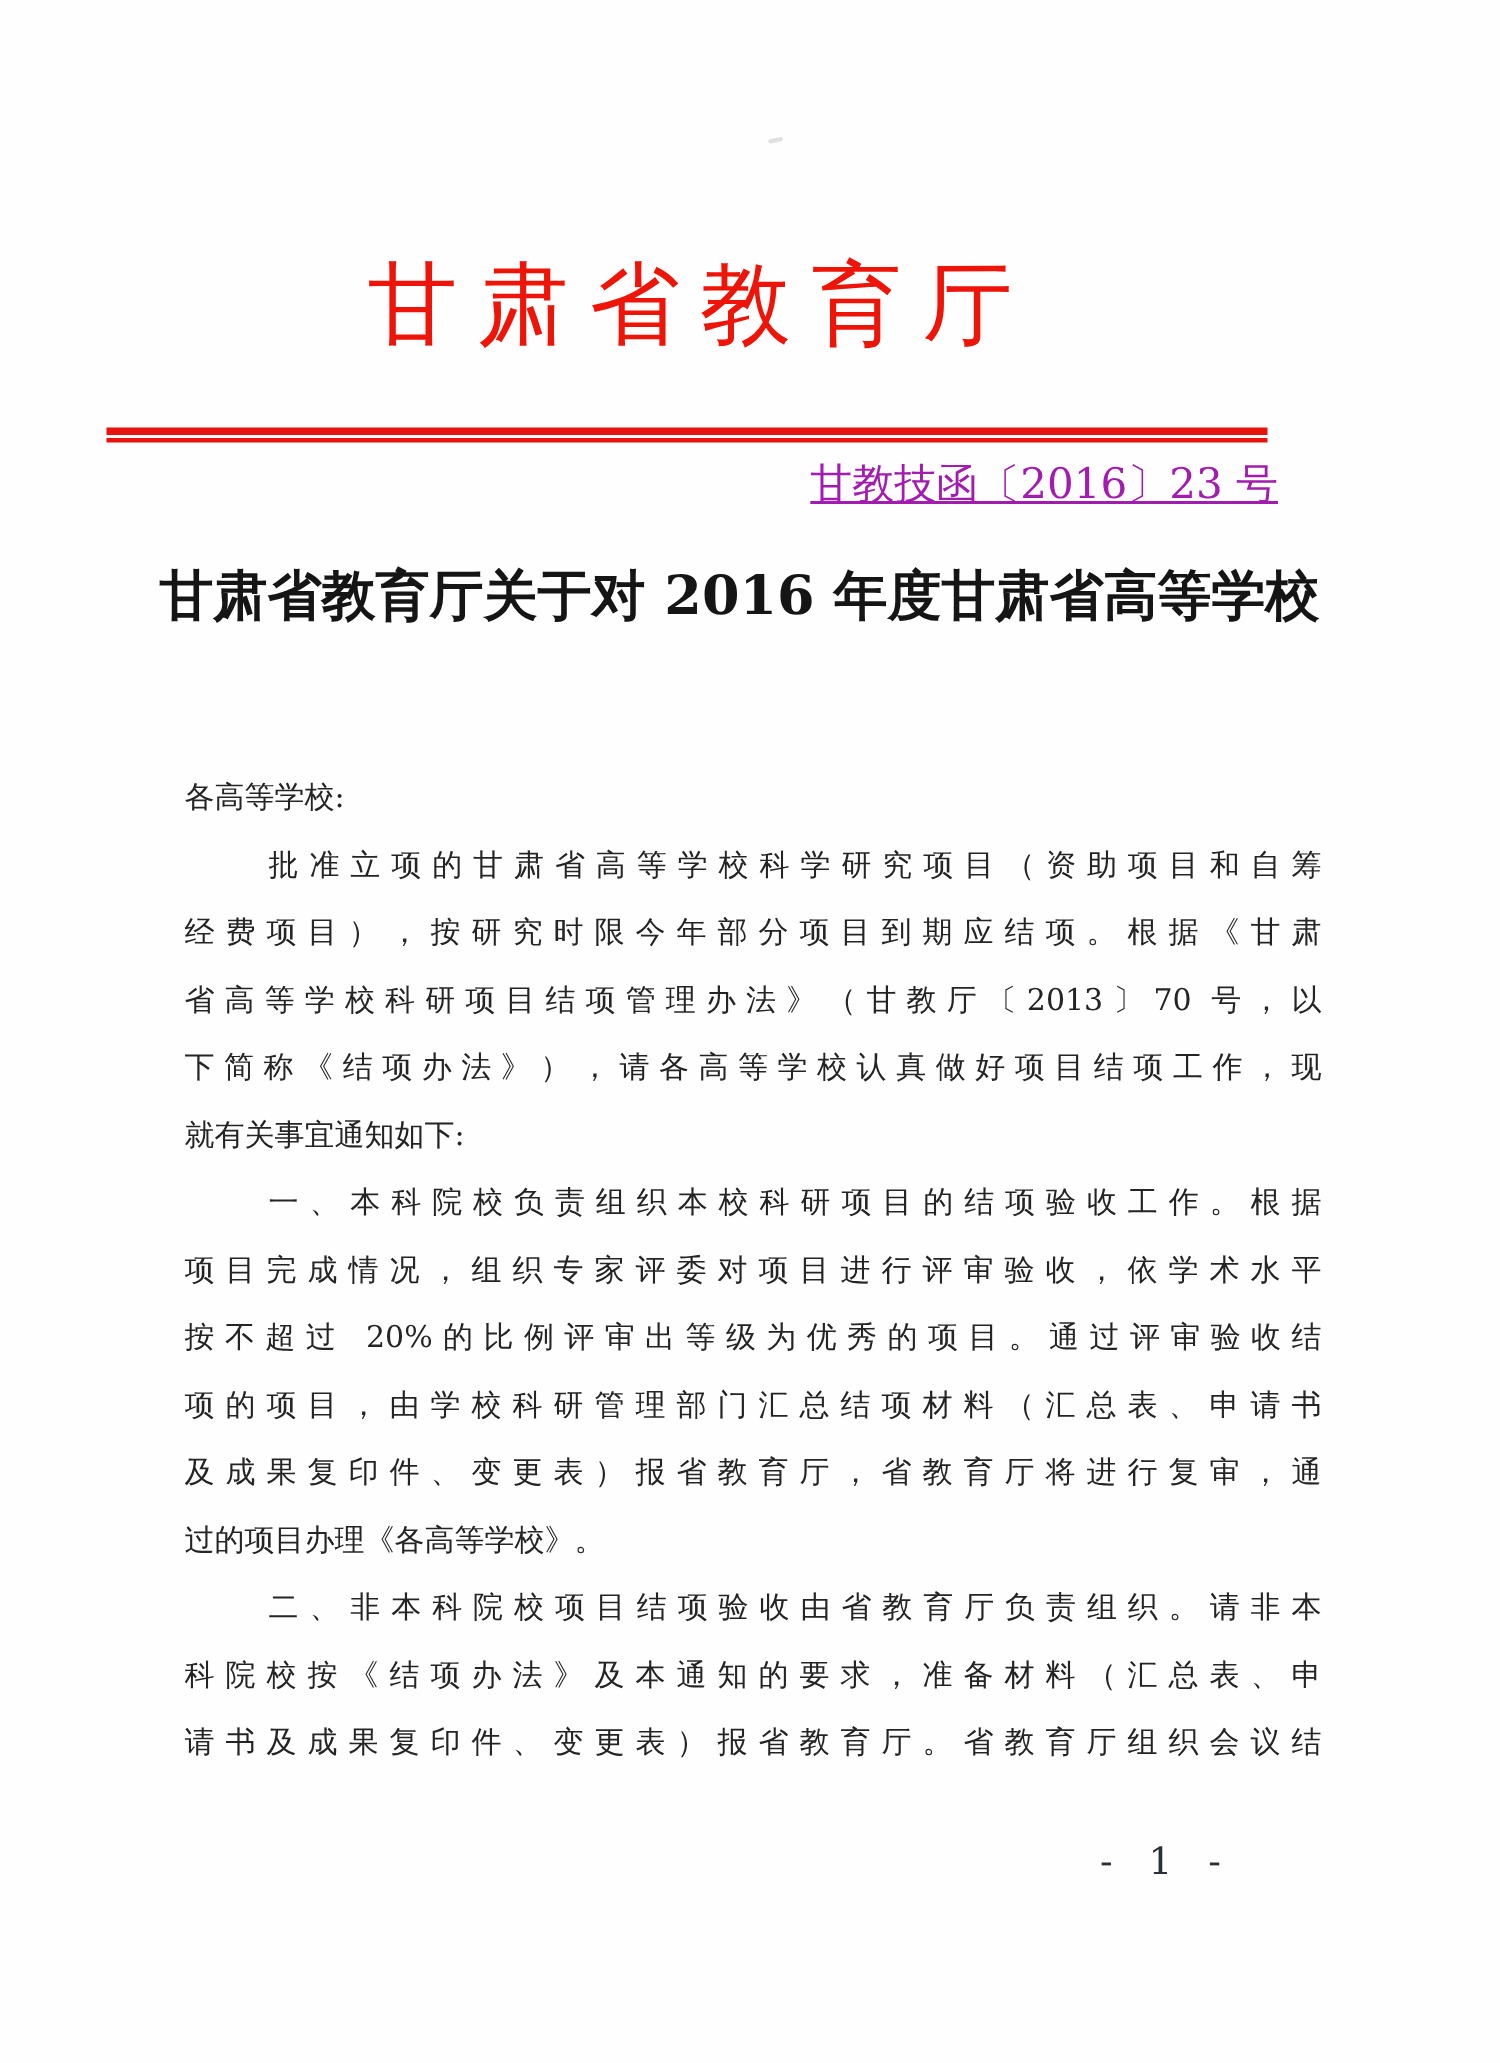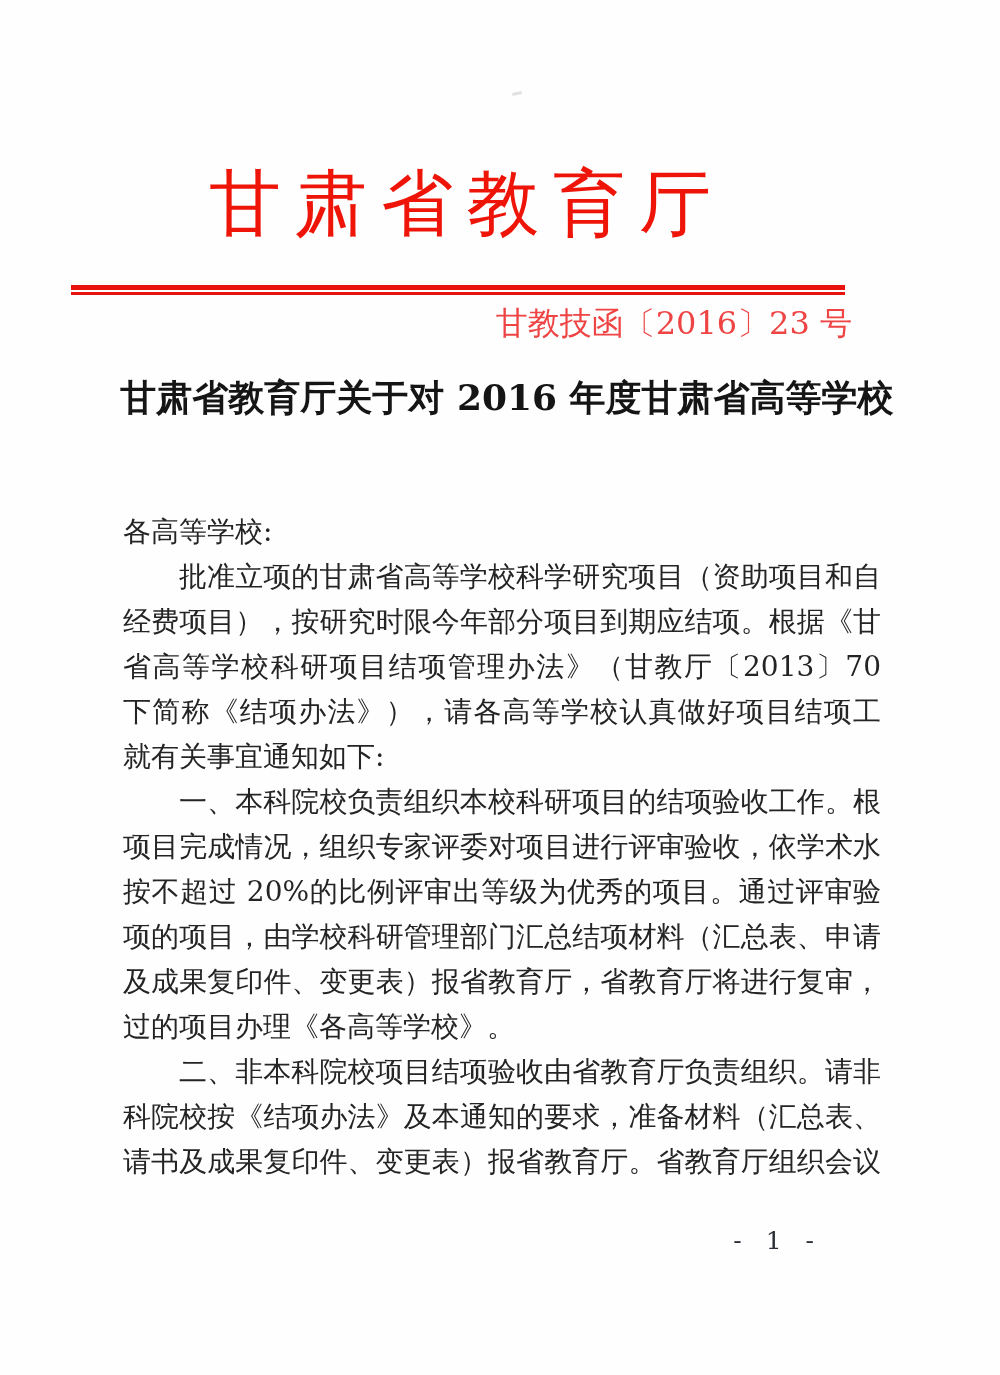--- a/index.html
+++ b/index.html
@@ -18,64 +18,65 @@
     overflow: hidden;
   }
   
   .agency-name {
     position: absolute;
     top: 148px;
     left: 0;
     width: 934px;              
     text-align: center;
     color: #ee1408;
-    font-size: 72px;
+    font-size: 60px;
     font-weight: 400;
     letter-spacing: 14px;
     line-height: 110px;
     white-space: nowrap;
   }
   .rule {
     position: absolute;
     left: 71px;
     width: 774px;
     background: #e8130d;
   }
   .rule-thick { top: 285px; height: 5px; }
   .rule-thin  { top: 292px; height: 3px; }
   .doc-number {
     position: absolute;
     top: 306px;
     left: 0;
     width: 852px;
     text-align: right;
-    font-size: 32px;
+    font-size: 28px;
     line-height: 34px;
-    color: #ef4444;
+    color: #a21caf;
     white-space: nowrap;
+    text-decoration: underline;
   }
   
   .notice-title {
     position: absolute;
     top: 374px;
-    left: 117px;
+    left: 103px;
     width: 780px;
     text-align: center;
     font-size: 36px;
     font-weight: 700;
     line-height: 47px;
     color: #151515;
   }
   
   .notice-body {
     position: absolute;
     top: 509px;
     left: 123px;
     width: 758px;
-    font-size: 28px;
+    font-size: 20px;
     line-height: 45px;
     color: #242424;
   }
   .body-line {
     height: 45px;
     overflow: hidden;
   }
   .body-line.full {
     text-align: justify;
     text-align-last: justify;

